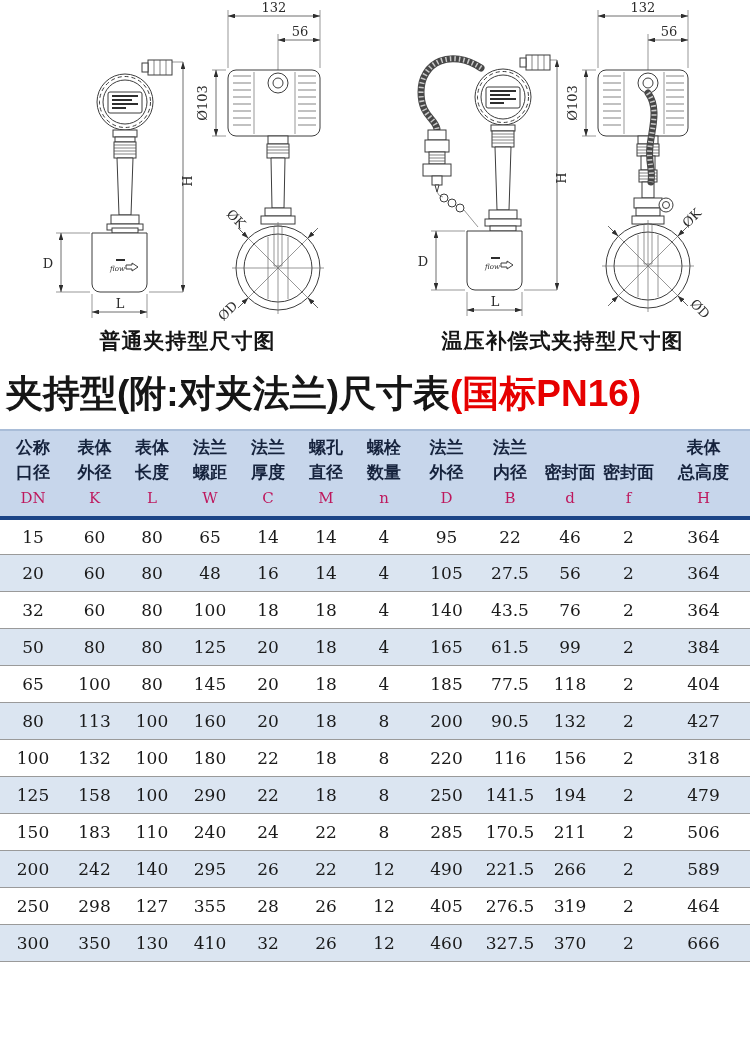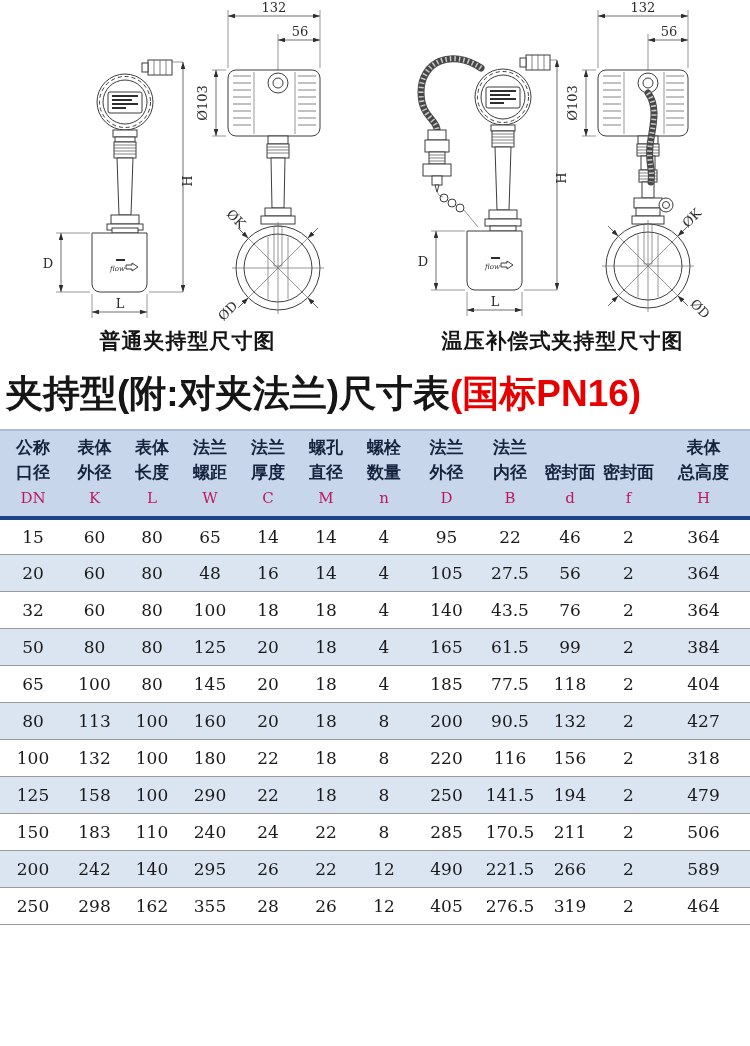--- a/index.html
+++ b/index.html
@@ -487,26 +487,40 @@
           <td>12</td>
           <td>490</td>
           <td>221.5</td>
           <td>266</td>
           <td>2</td>
           <td>589</td>
         </tr>
         <tr>
           <td>250</td>
           <td>298</td>
-          <td>162</td>
+          <td>127</td>
           <td>355</td>
           <td>28</td>
           <td>26</td>
           <td>12</td>
           <td>405</td>
           <td>276.5</td>
           <td>319</td>
           <td>2</td>
           <td>464</td>
         </tr>
+        <tr>
+          <td>300</td>
+          <td>350</td>
+          <td>130</td>
+          <td>410</td>
+          <td>32</td>
+          <td>26</td>
+          <td>12</td>
+          <td>460</td>
+          <td>327.5</td>
+          <td>370</td>
+          <td>2</td>
+          <td>666</td>
+        </tr>
       </tbody>
   </table>
 </div>
 
 </body></html>

